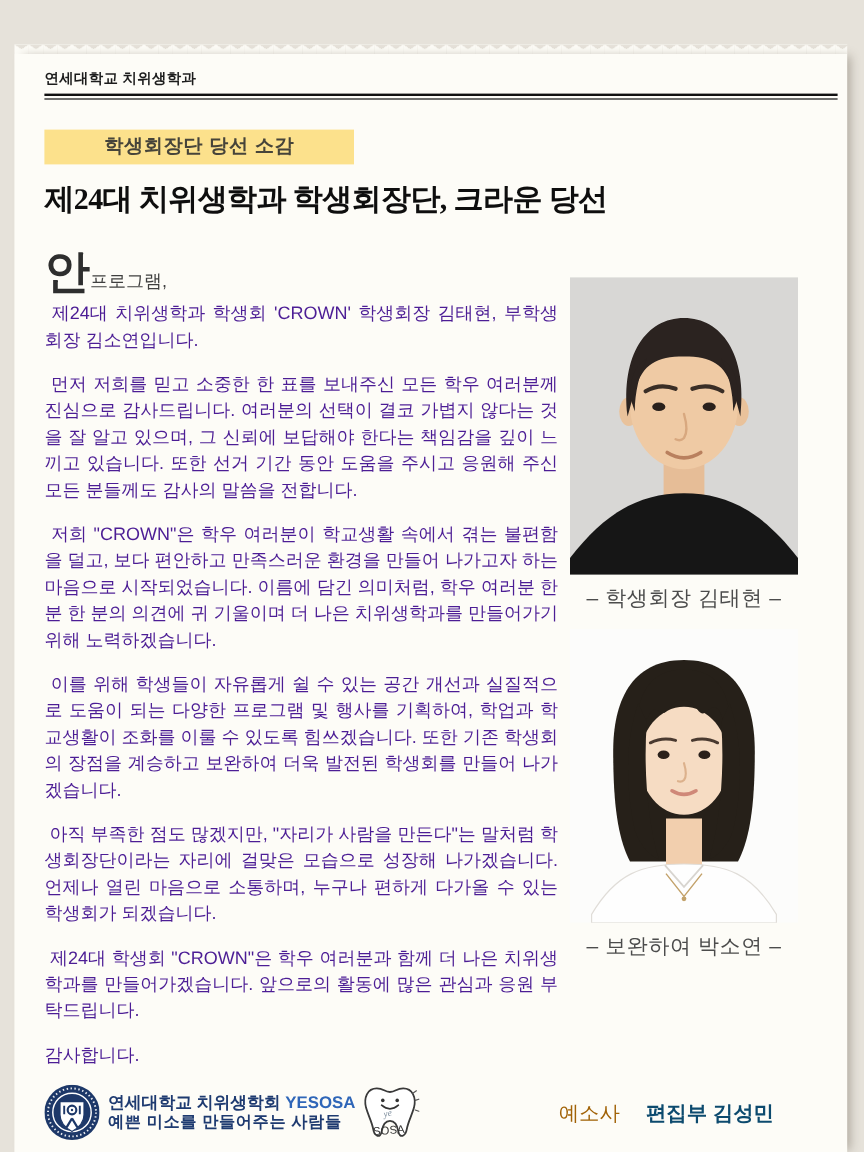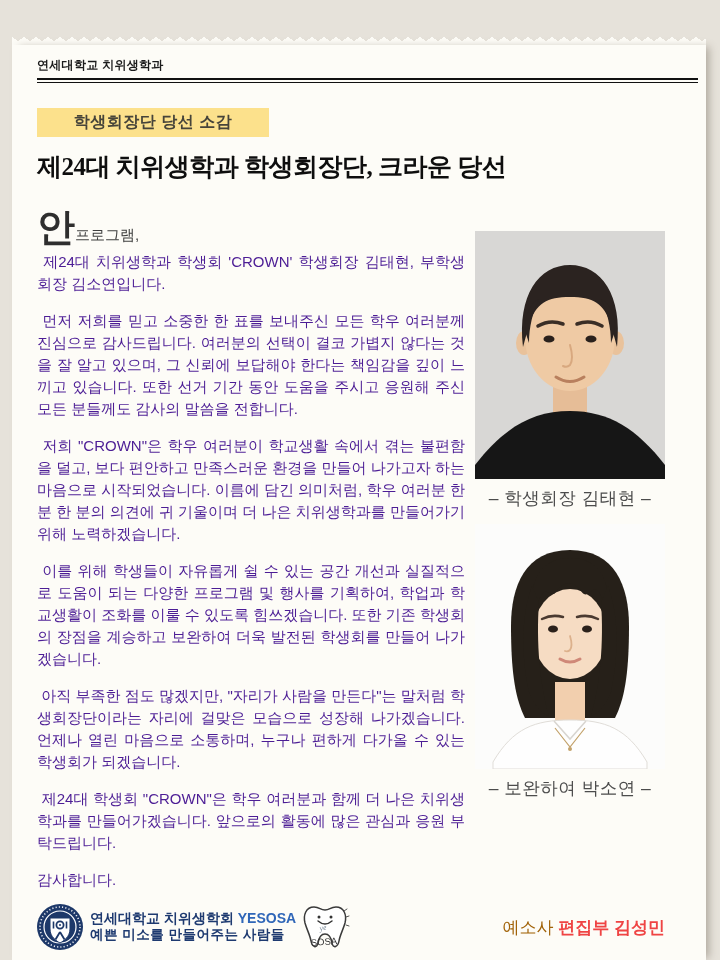--- a/index.html
+++ b/index.html
@@ -24,21 +24,21 @@
     background-repeat:repeat-x;
   }
   .dept{
     margin:12px 10px 4px 25px;
     font-size:12px;font-weight:bold;color:#1c1c1c;letter-spacing:.3px;
   }
   .rule{margin:0 8px 0 25px;}
   .rule .thick{height:2px;background:#111;}
   .rule .thin{height:1px;background:#111;margin-top:2px;}
   .badge{
-    margin:25px 0 0 25px;width:232px;height:29px;
+    margin:25px 0 0 25px;width:258px;height:29px;
     background:#fce18c;
     display:flex;align-items:center;justify-content:center;
     font-size:16px;font-weight:bold;color:#46443a;letter-spacing:.5px;
   }
   .headline{
     margin:8px 25px 0 25px;
     font-family:"Liberation Serif","DejaVu Serif",serif;
     font-size:25px;font-weight:bold;color:#0e0e0e;
     line-height:44px;letter-spacing:-.5px;white-space:nowrap;
   }
@@ -58,32 +58,32 @@
   }
   .photocol{width:190px;flex:none;margin-top:24px;}
   .photo{
     width:190px;display:block;
   }
   .caption{
     margin:7px 0 14px 0;text-align:center;
     font-size:17.5px;color:#4c4c4c;letter-spacing:.5px;
   }
   .footer{
-    position:absolute;left:25px;right:8px;bottom:8px;height:50px;
+    position:absolute;left:25px;right:28px;bottom:8px;height:50px;
     display:flex;align-items:center;justify-content:space-between;
   }
   .brand{display:flex;align-items:center;}
   .brand .lines{margin-left:7px;line-height:1.25;}
   .brand .l1{font-size:14px;font-weight:bold;color:#1e3a70;}
   .brand .l1 .accent{color:#2f66b8;}
   .brand .l2{font-size:13.5px;font-weight:bold;color:#1e3a70;letter-spacing:.5px;}
   .tooth{margin-left:4px;}
   .credit{font-size:17px;margin-right:33px;white-space:pre;}
   .credit .team{color:#a16207;font-weight:normal;}
-  .credit .rest{color:#ef4444;font-weight:bold;}
+  .credit .rest{color:#0c4a6e;font-weight:bold;margin-left:17px;}
 </style>
 </head>
 <body>
 
 <div class="zigzag"></div>
 
 <div class="paper">
 
   <div class="dept">연세대학교 치위생학과</div>
   <div class="rule">

